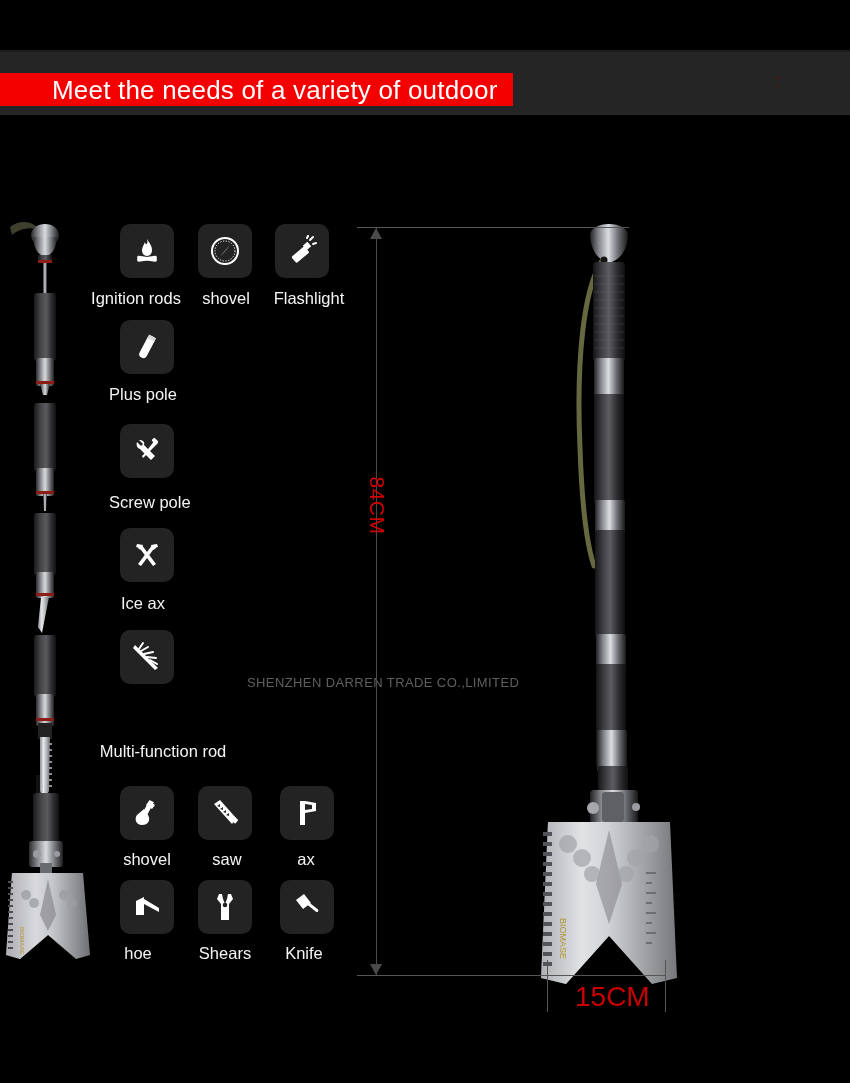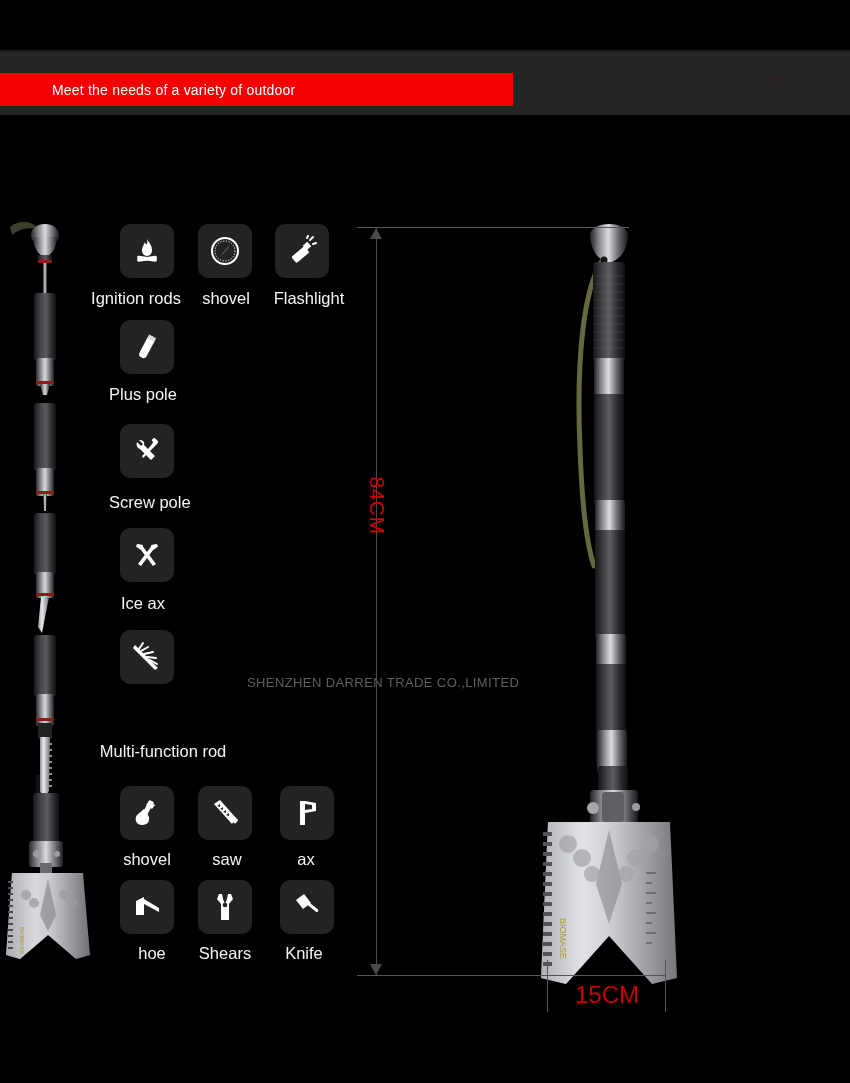--- a/index.html
+++ b/index.html
@@ -17,21 +17,21 @@
   }
   .header-band:before{
     content:"";position:absolute;left:0;top:0;width:850px;height:2px;background:#1b1b1b;
   }
   .red-banner{
     position:absolute;left:0;top:73px;width:513px;height:33px;
     background:#f50000;
     display:flex;align-items:center;
   }
   .red-banner .rb-text{
-    color:#fff;font-size:14px;letter-spacing:.2px;
+    color:#fff;font-size:26px;letter-spacing:.2px;
     padding-left:52px;white-space:nowrap;line-height:1;
   }
   .header-title{
     position:absolute;left:577px;top:71px;
     font-size:21px;color:#f2f2f2;white-space:nowrap;line-height:34px;
   }
   .header-mark{
     position:absolute;left:775px;top:74px;width:4px;height:26px;
     color:#5a1210;font-size:19px;line-height:13px;letter-spacing:0;
     font-family:"Liberation Sans", sans-serif;
@@ -83,21 +83,21 @@
     white-space:nowrap;line-height:1;
   }
   .dim-h-left{
     position:absolute;left:547px;top:960px;width:1px;height:52px;background:#555;
   }
   .dim-h-right{
     position:absolute;left:665px;top:960px;width:1px;height:52px;background:#555;
   }
   .dim-label-h{
     position:absolute;left:575px;top:983px;
-    color:#c90000;font-size:24px;white-space:nowrap;line-height:1;
+    color:#c90000;font-size:28px;white-space:nowrap;line-height:1;
   }
 
   
   .art{position:absolute;}
 </style>
 </head>
 <body>
 
 <div class="page">
 
@@ -312,21 +312,21 @@
     </svg>
   </div>
   <div class="cap" style="left:291px;top:851px;width:30px;">ax</div>
 
   <div class="tile" style="left:120px;top:880px;">
     <svg width="32" height="28" viewBox="0 0 32 28">
       <path d="M5 8 L13 4 L13 22 L5 22 Z" fill="#fff"></path>
       <path d="M13 6 L28 15 L28 19 L13 11 Z" fill="#fff"></path>
     </svg>
   </div>
-  <div class="cap" style="left:132px;top:945px;width:40px;">hoe</div>
+  <div class="cap" style="left:118px;top:945px;width:40px;">hoe</div>
 
   <div class="tile" style="left:198px;top:880px;">
     <svg width="26" height="30" viewBox="0 0 26 30">
       <path d="M7 2 L5 7 L9 12 L9 28 L13 28 L13 12 L11 7 L10 2 Z" fill="#fff"></path>
       <path d="M19 2 L21 7 L17 12 L17 28 L13 28 L13 12 L15 7 L16 2 Z" fill="#fff"></path>
       <circle cx="13" cy="13" r="2.3" fill="#232323"></circle>
     </svg>
   </div>
   <div class="cap" style="left:197px;top:945px;width:56px;">Shears</div>
 

